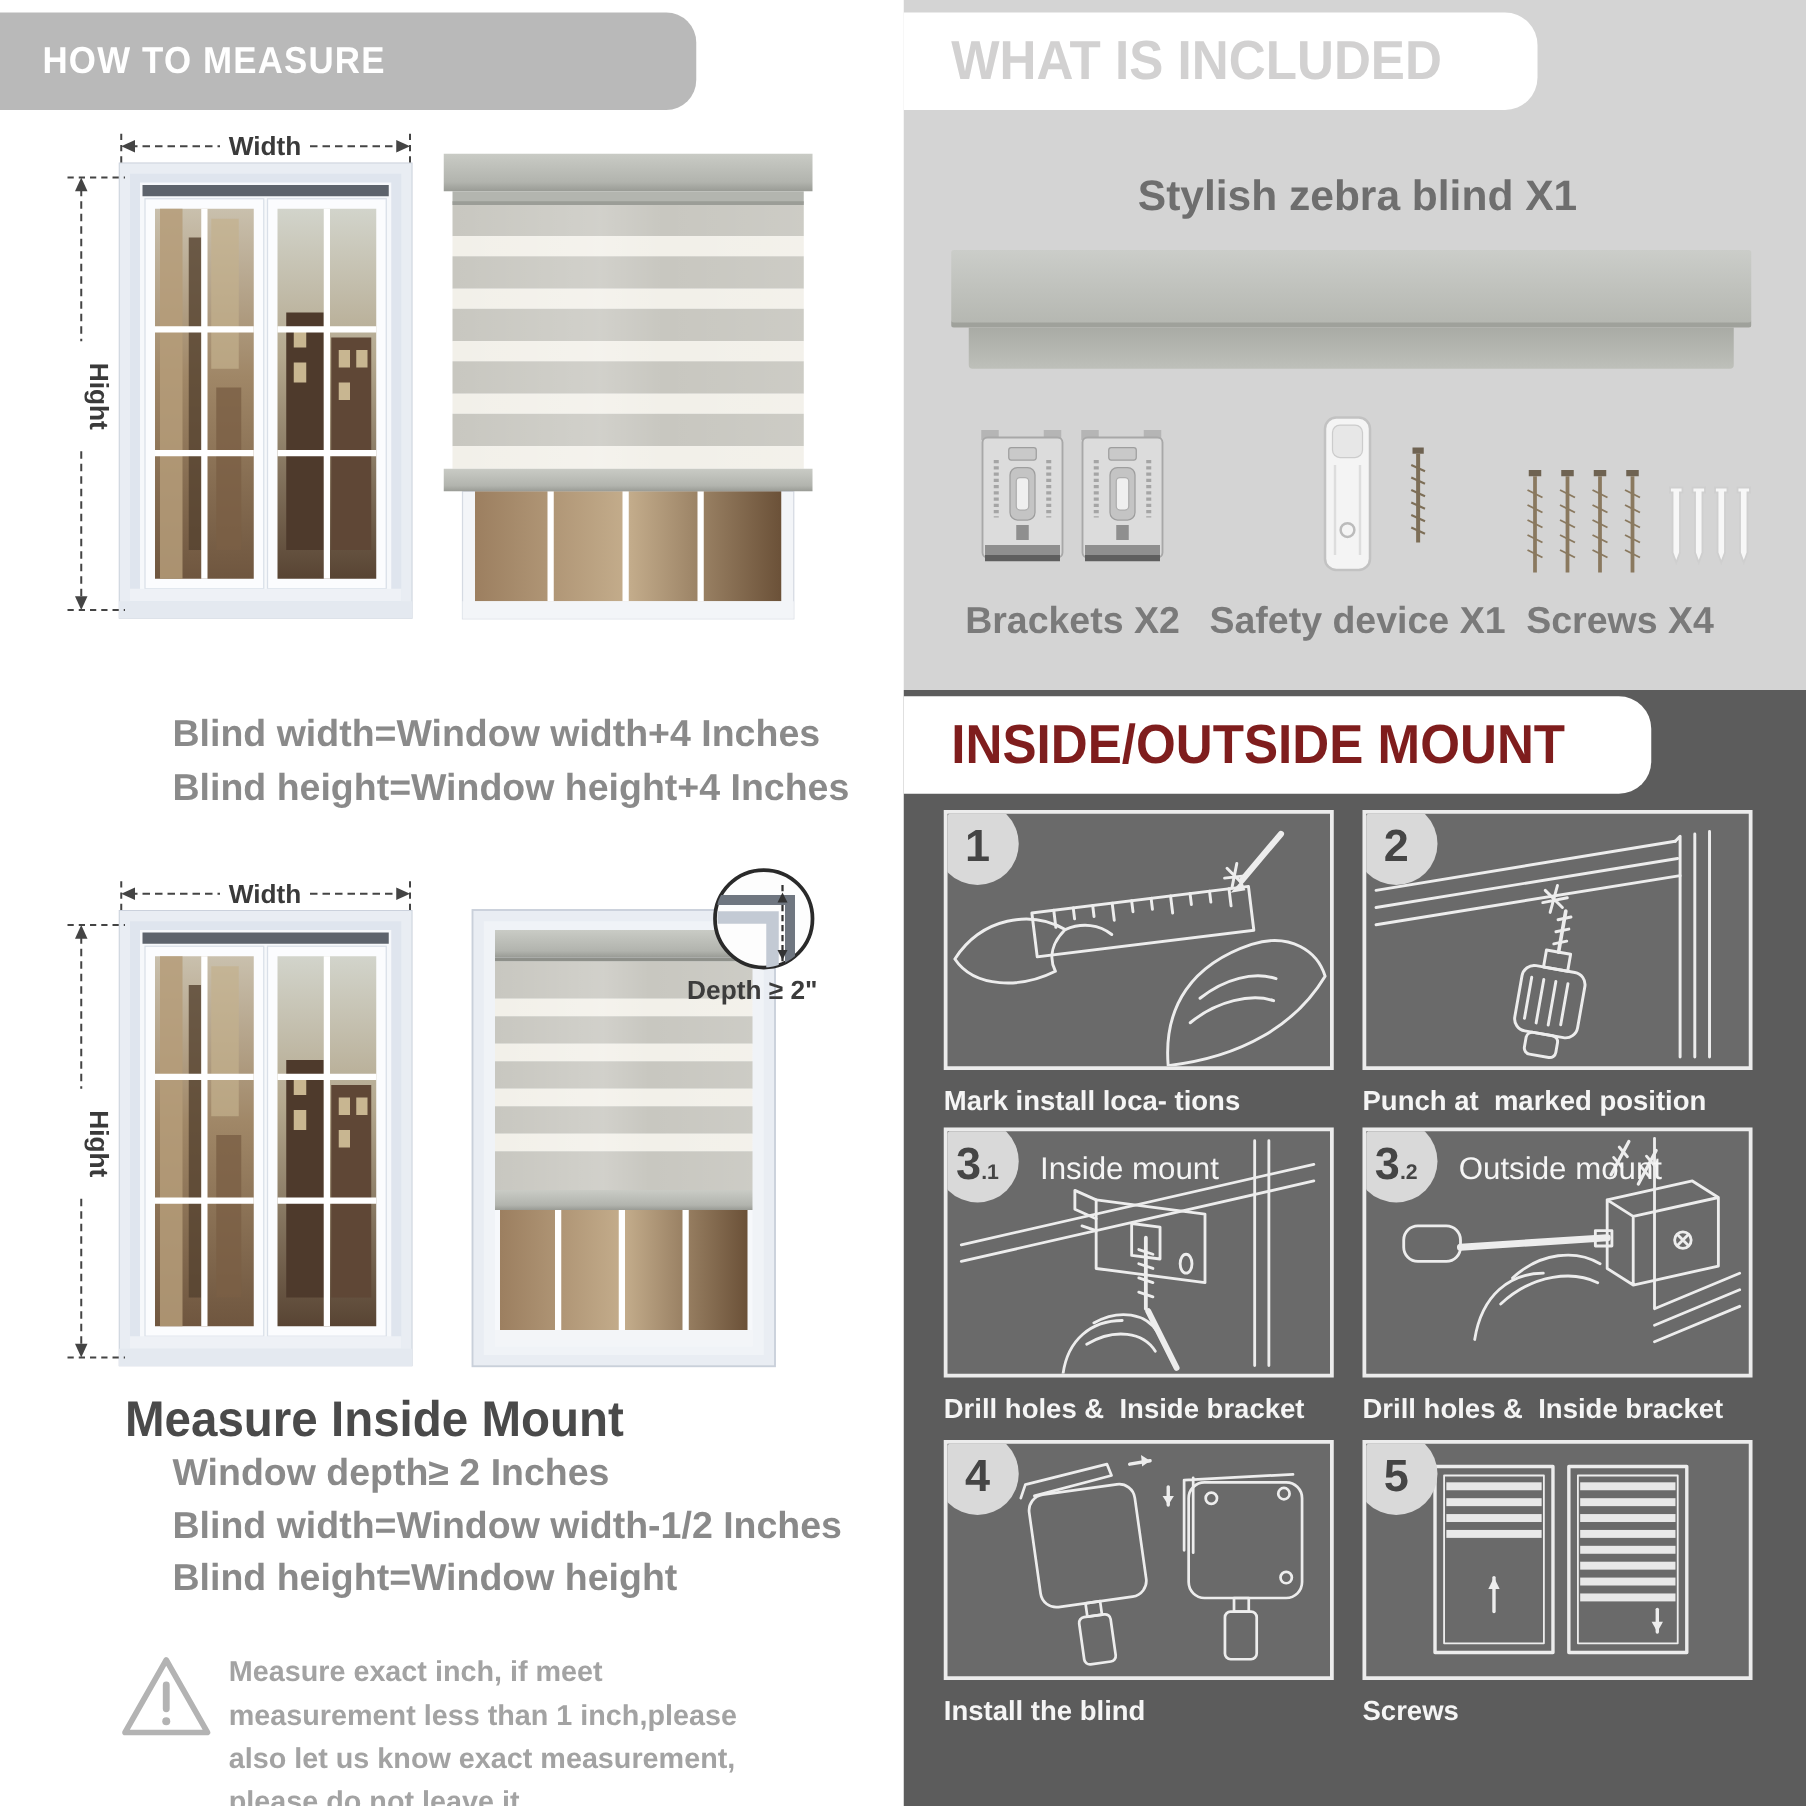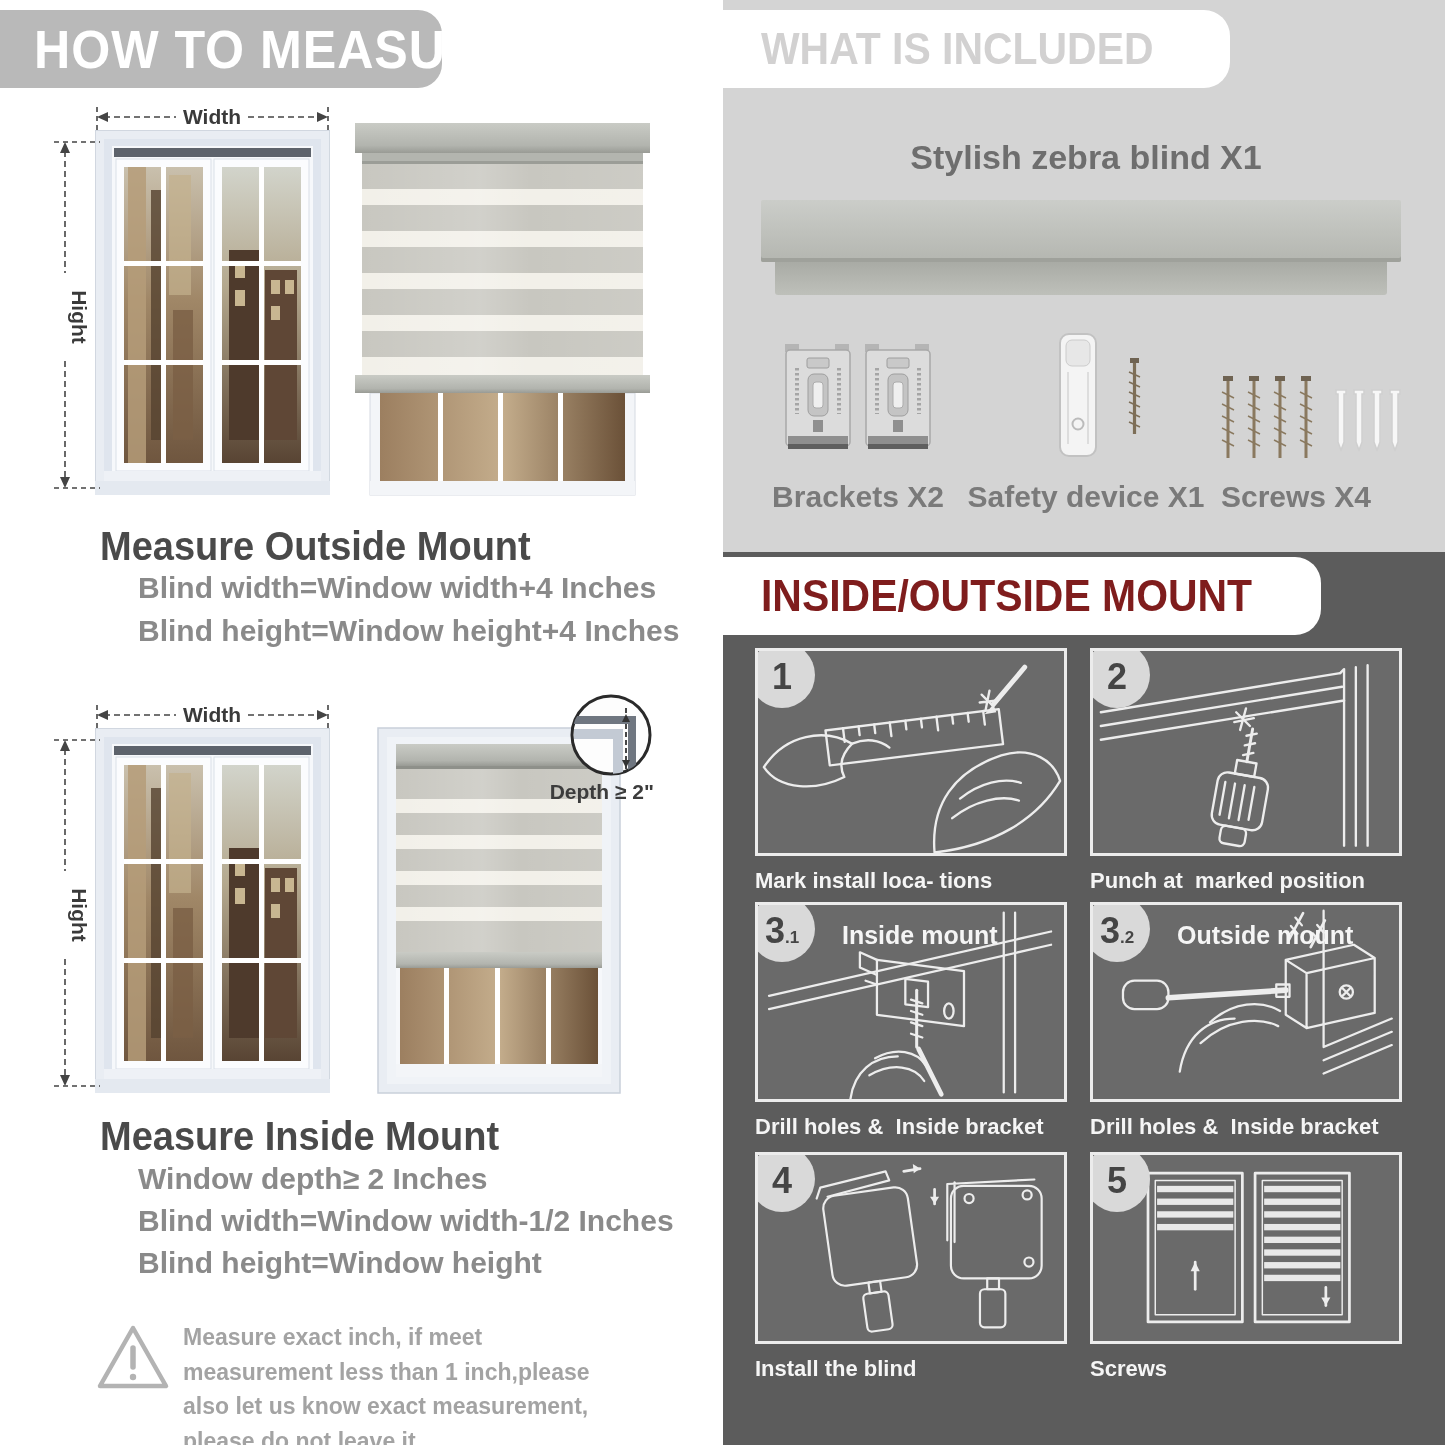--- a/index.html
+++ b/index.html
@@ -1,22 +1,22 @@
 <!DOCTYPE html>
 <html><head>
 <meta charset="utf-8">
 <style>
   html,body{margin:0;padding:0;background:#ffffff;}
   .page{position:relative;width:1445px;height:1445px;background:#ffffff;overflow:hidden;
         font-family:"Liberation Sans",sans-serif;}
   .abs{position:absolute;}
 
   
-  .hdr-gray{position:absolute;left:0;top:10px;width:442px;height:78px;background:#b9b9b9;
-            border-radius:0 24px 24px 0;color:#ffffff;font-size:54px;font-weight:bold;
+  .hdr-gray{position:absolute;left:0;top:10px;width:557px;height:78px;background:#b9b9b9;
+            border-radius:0 24px 24px 0;color:#ffffff;font-size:30px;font-weight:bold;
             display:flex;align-items:center;padding-left:34px;box-sizing:border-box;letter-spacing:1px;}
   .hdr-gray span{transform:scaleX(.93);transform-origin:left center;white-space:nowrap;}
 
   .m-title{position:absolute;left:100px;color:#4a4a4a;font-size:40px;font-weight:bold;white-space:nowrap;}
   .m-title span{display:inline-block;transform:scaleX(.95);transform-origin:left center;}
   .m-rule{position:absolute;left:100px;color:#8a8a8a;font-size:30px;font-weight:bold;white-space:nowrap;margin-left:38px;}
 
   .warn-text{position:absolute;left:183px;top:1320px;width:445px;color:#a3a3a3;
              font-size:23px;font-weight:600;line-height:1.5;}
 
@@ -44,21 +44,21 @@
 
   
   .step{position:absolute;width:312px;}
   .panel{position:relative;width:312px;background:#6a6a6a;border:3px solid #ececec;
          box-sizing:border-box;overflow:hidden;}
   .badge{position:absolute;top:-9px;left:-9px;width:66px;height:66px;border-radius:50%;
          background:#d9d9d9;display:flex;align-items:center;justify-content:center;
          color:#454545;font-weight:bold;}
   .badge .num{font-size:36px;line-height:1;margin-top:4px;}
   .badge .sub{font-size:17px;margin-top:18px;}
-  .step-title{position:absolute;left:84px;top:16px;color:#f5f5f5;font-size:25px;font-weight:bold;}
+  .step-title{position:absolute;left:74px;top:16px;color:#f5f5f5;font-size:25px;font-weight:normal;}
   .caption{margin-top:12px;color:#f5f5f5;font-size:22px;font-weight:bold;white-space:pre-wrap;}
   .ill{position:absolute;inset:0;width:100%;height:100%;}
 </style>
 </head>
 <body>
 
 <div class="page">
 
   <div class="hdr-gray">
     <span>HOW TO MEASURE</span>
@@ -172,23 +172,20 @@
         <rect x="322" y="262" width="281" height="18" fill="#f2f0e9"></rect>
         <rect x="322" y="68" width="281" height="212" fill="url(#sheenG)" opacity=".35"></rect>
       </g>
       <rect x="315" y="28" width="295" height="30" fill="url(#railG)"></rect>
       <rect x="322" y="58" width="281" height="10" fill="#b3b5af"></rect>
       <rect x="322" y="66" width="281" height="3" fill="#9b9d97"></rect>
       <rect x="315" y="280" width="295" height="18" fill="url(#railG)"></rect>
     </g>
   </svg>
 
-  <div class="m-title" style="top:524px">
-    <span>Measure Outside Mount</span>
-  </div>
   <div class="m-rule" style="top:571px">Blind width=Window width+4 Inches</div>
   <div class="m-rule" style="top:614px">Blind height=Window height+4 Inches</div>
 
   <svg class="abs" style="left:40px;top:662px" width="645" height="448" viewBox="0 0 645 448">
     <defs>
       <clipPath id="magclip">
           <circle cx="571" cy="73" r="39"></circle>
         </clipPath>
     </defs>
 

